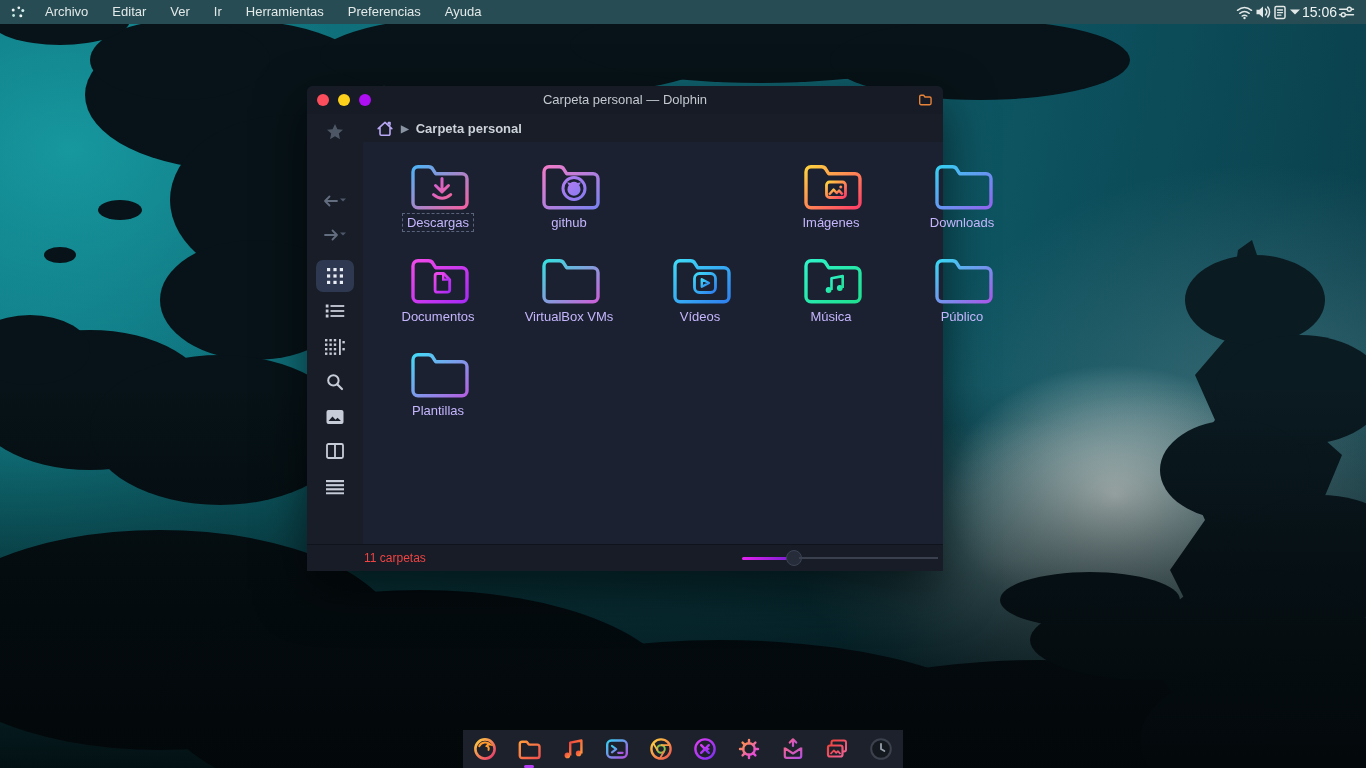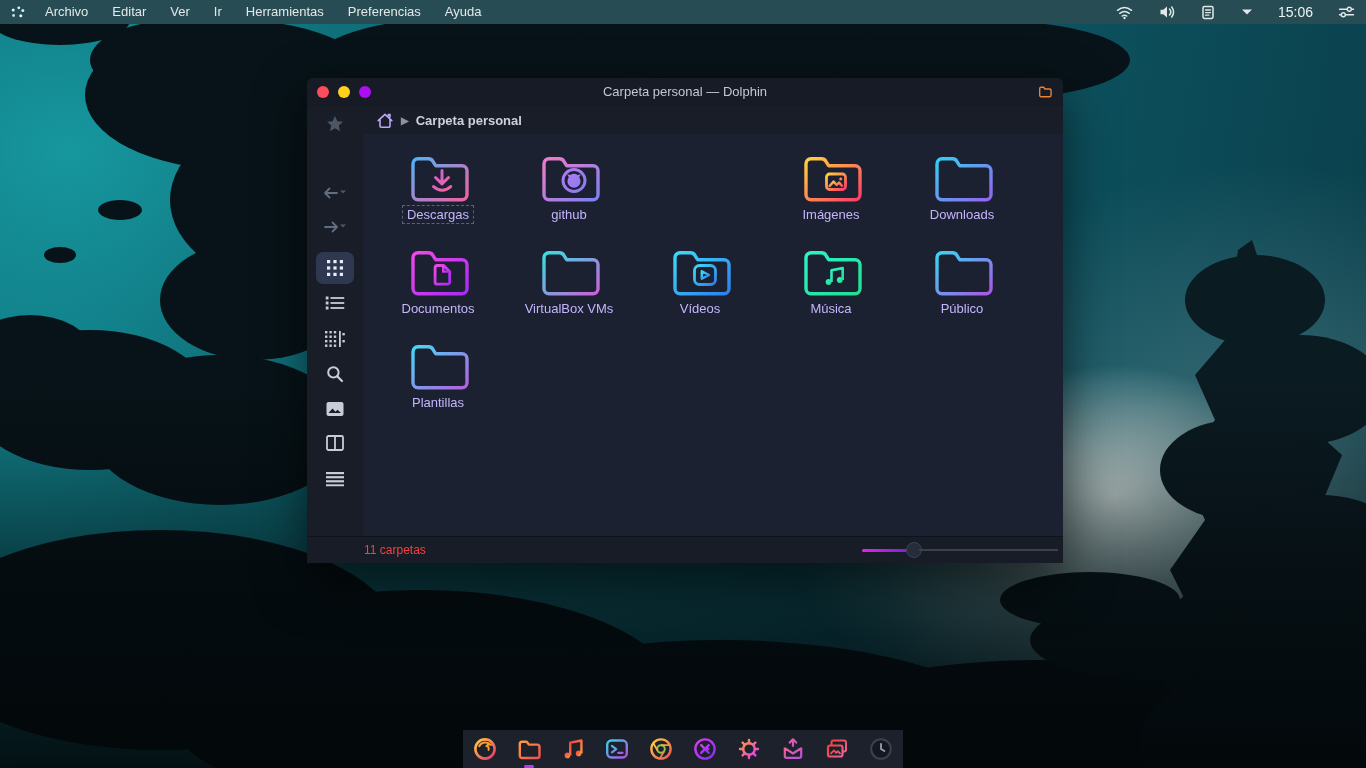--- a/index.html
+++ b/index.html
@@ -14,26 +14,26 @@
     radial-gradient(260px 200px at 1115px 495px, rgba(226,238,235,.92), rgba(226,238,235,0) 65%),
     radial-gradient(420px 300px at 1180px 600px, rgba(170,195,195,.5), rgba(170,195,195,0) 70%),
     radial-gradient(500px 380px at 1260px 430px, rgba(140,175,178,.35), rgba(140,175,178,0) 70%),
     radial-gradient(300px 200px at 1010px 560px, rgba(190,210,208,.45), rgba(190,210,208,0) 70%);}
   .wp-dark{background:linear-gradient(to bottom, rgba(2,6,8,0) 50%, rgba(2,6,8,.55) 75%, rgba(2,6,8,.9) 100%);}
   
   .menubar{position:absolute;top:0;left:0;right:0;height:24px;background:#274c53;z-index:50;
     display:flex;align-items:center;padding:0 10px;color:#e3e9e9;font-size:13px;}
   .menu-items{display:flex;align-items:center;}
   .menu-item{padding:8px 12px;line-height:24px;cursor:default;}
-  .tray{margin-left:auto;display:flex;align-items:center;gap:24px;}
+  .tray{margin-left:auto;display:flex;align-items:center;gap:0;}
   .tray svg{display:block;}
   .tray-time{font-size:14px;color:#eef3f3;}
   .logo{margin-right:6px;display:flex;}
   
-  .window{position:absolute;left:307px;top:78px;width:756px;height:485px;background:#181d28;
+  .window{position:absolute;left:307px;top:86px;width:636px;height:485px;background:#181d28;
     border-radius:6px 6px 0 0;box-shadow:0 18px 50px rgba(0,0,0,.6);z-index:10;}
   .titlebar{position:absolute;top:0;left:0;right:0;height:28px;background:#161b25;border-radius:6px 6px 0 0;}
   .traffic{position:absolute;left:10px;top:8px;display:flex;gap:9px;}
   .tl{width:12px;height:12px;border-radius:50%;}
   .win-title{position:absolute;left:0;right:0;top:0;line-height:28px;text-align:center;
     font-size:13px;color:#c3c9cf;}
   .app-ic{position:absolute;right:10px;top:6px;}
   .viewport{position:absolute;left:56px;top:56px;right:0;bottom:26px;background:#1b2130;}
   .crumbbar{position:absolute;left:56px;top:28px;right:0;height:28px;display:flex;align-items:center;
     color:#ccd2d8;font-size:13px;font-weight:bold;}

